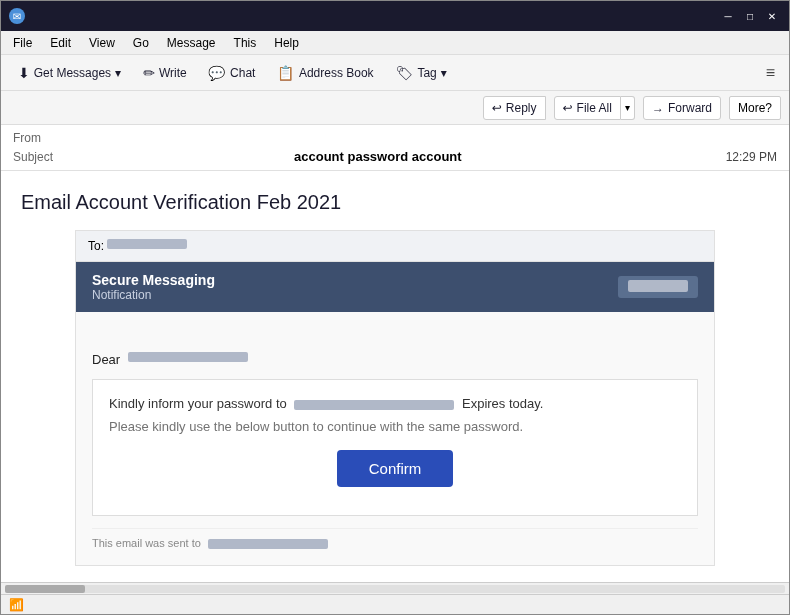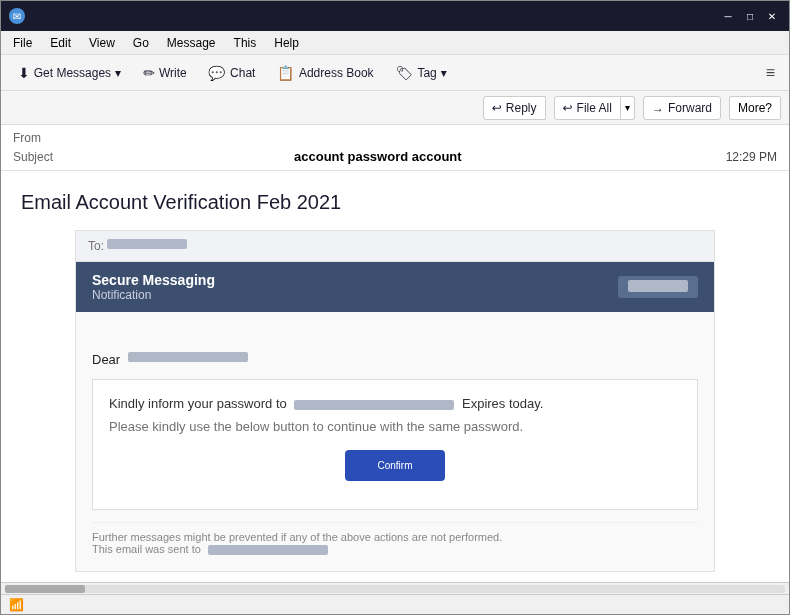--- a/index.html
+++ b/index.html
@@ -303,21 +303,21 @@
       background: #f9f9f9;
       border: 1px solid #e0e0e0;
       max-width: 640px;
       margin: 0 auto;
     }
 
     .to-row {
       background: #f0f2f5;
       padding: 8px 12px;
       font-size: 12px;
-      color: #737373;
+      color: #000000;
       border-bottom: 1px solid #e0e0e0;
     }
 
     
     .secure-header {
       background: #3d4f6e;
       color: white;
       padding: 10px 16px;
       display: flex;
       align-items: center;
@@ -380,21 +380,21 @@
       font-size: 13px;
       color: #737373;
       margin-bottom: 16px;
     }
 
     .confirm-btn {
       background: #2a4db8;
       color: white;
       border: none;
       padding: 10px 32px;
-      font-size: 10px;
+      font-size: 15px;
       cursor: pointer;
       border-radius: 4px;
       display: block;
       margin: 0 auto 12px;
     }
 
     .footer-text {
       font-size: 11px;
       color: #888;
       margin-top: 12px;
@@ -577,21 +577,20 @@
               <p class="message-text">
                 <span>Kindly inform your password to</span>
                 <span class="blurred-text blurred-lg" style="display:inline-block;margin:0 4px;vertical-align:middle;">&nbsp;&nbsp;&nbsp;&nbsp;&nbsp;&nbsp;&nbsp;&nbsp;&nbsp;&nbsp;&nbsp;&nbsp;&nbsp;</span>
                 <span>Expires today.</span>
               </p>
               <p class="message-warning">Please kindly use the below button to continue with the same password.</p>
               <button class="confirm-btn">Confirm</button>
             </div>
 
             <div class="footer-text">
-              <p>Further messages might be prevented if any of the above actions are not performed.</p>
               <p>
                 <span>This email was sent to</span>
                 <span class="blurred-text blurred-md" style="display:inline-block;margin-left:4px;vertical-align:middle;">&nbsp;&nbsp;&nbsp;&nbsp;&nbsp;&nbsp;&nbsp;&nbsp;&nbsp;&nbsp;&nbsp;</span>
               </p>
             </div>
           </div>
         </div>
       </div>
     </div>
   </div>

